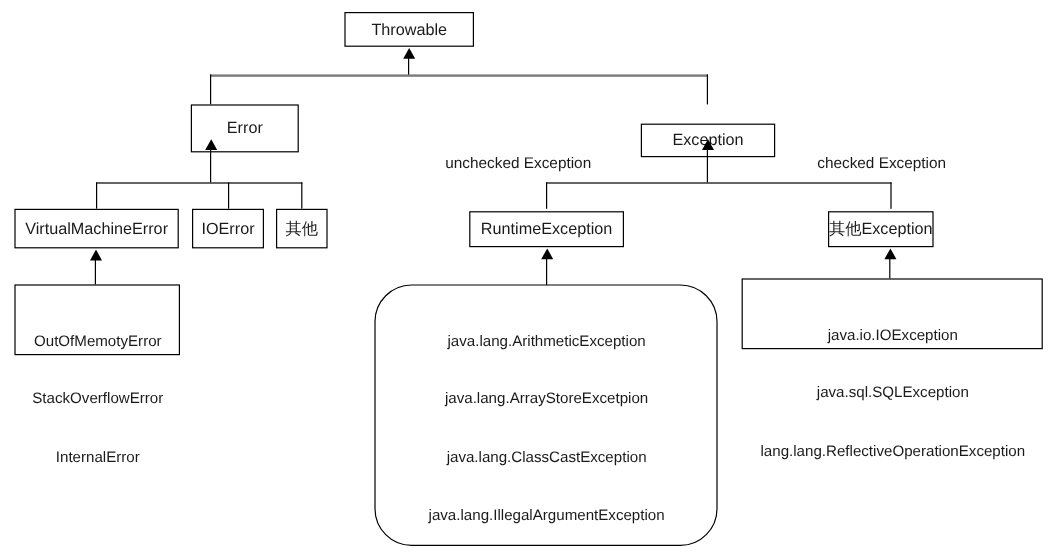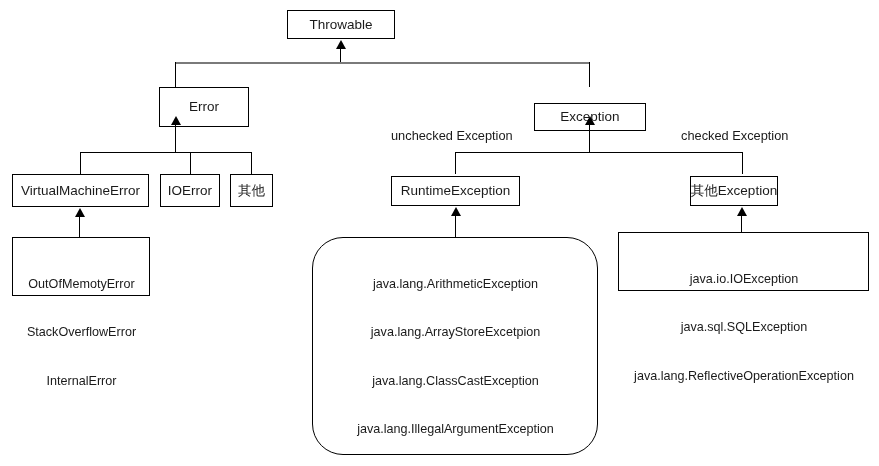--- a/index.html
+++ b/index.html
@@ -141,21 +141,21 @@
   </div>
 
   <div class="arrow-up" style="left:585px; top:116px;"></div>
   <div class="vline" style="left:589px; top:124px; height:28px;"></div>
 
   <div class="hline" style="left:455px; top:152px; width:288px;"></div>
 
   <div class="vline" style="left:455px; top:152px; height:22px;"></div>
   <div class="vline" style="left:742px; top:152px; height:22px;"></div>
 
-  <div class="edge-label" style="left:391px; top:130px;">unchecked Exception</div>
+  <div class="edge-label" style="left:371px; top:130px;">unchecked Exception</div>
   <div class="edge-label" style="left:681px; top:130px;">checked Exception</div>
 
   <div class="node" style="left:391px; top:176px; width:129px; height:30px;">
     <span>RuntimeException</span>
   </div>
 
   <div class="node" style="left:690px; top:176px; width:88px; height:30px;">
     <span>其他Exception</span>
   </div>
 
@@ -177,16 +177,16 @@
     
     
   </div>
 
   <div class="arrow-up" style="left:737px; top:207px;"></div>
   <div class="vline" style="left:741px; top:215px; height:23px;"></div>
 
   <div class="listbox" style="left:618px; top:232px; width:251px; height:59px;">
     <span class="row">java.io.IOException</span>
     <span class="row">java.sql.SQLException</span>
-    <span class="row">java.lang.ReflectiveOperationException</span>
+    <span class="row">lang.lang.ReflectiveOperationException</span>
   </div>
 
 </div>
 
 </body></html>

